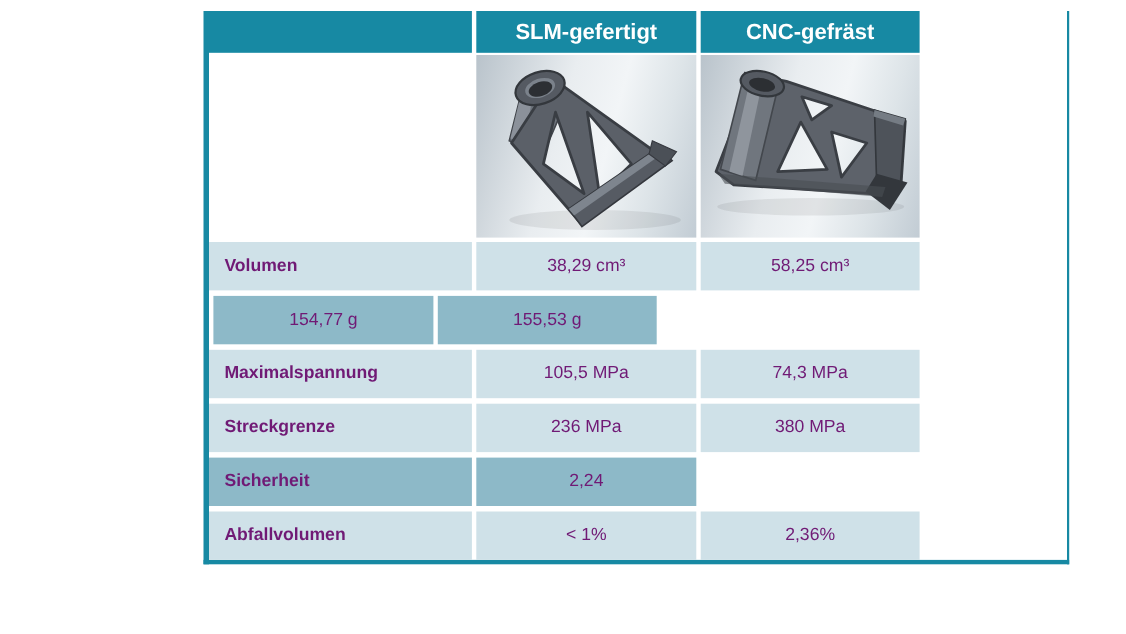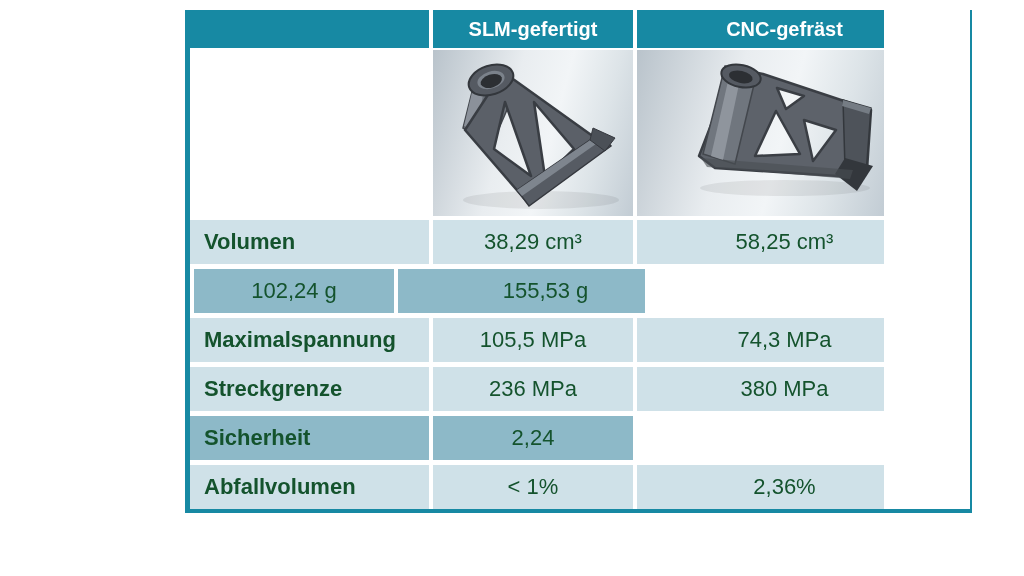--- a/index.html
+++ b/index.html
@@ -14,39 +14,39 @@
     position:absolute;left:185px;top:10px;width:787px;
     box-sizing:border-box;
     border-left:5px solid #1789a3;
     border-right:2px solid #1789a3;
     border-bottom:4px solid #1789a3;
     background:#ffffff;
   }
   .row{display:flex;}
   .c1{width:239px;flex:0 0 239px;}
   .c2{width:200px;flex:0 0 200px;margin-left:4px;}
-  .c3{width:199px;flex:0 0 199px;margin-left:4px;padding-left:48px;}
+  .c3{width:199px;flex:0 0 199px;margin-left:4px;}
 
   .header-row{height:38px;margin-bottom:2px;}
   .header-row .cell{
     background:#1789a3;color:#ffffff;
     display:flex;align-items:center;justify-content:center;
     font-size:20px;font-weight:700;letter-spacing:0px;
   }
 
   .image-row{height:166px;margin-bottom:4px;}
   .image-row .c1{background:#ffffff;}
   .img-cell{
     background:linear-gradient(105deg,#b9c3cb 0%,#e9edf0 38%,#f2f5f7 58%,#dde4e8 78%,#c2ccd4 100%);
     overflow:hidden;
   }
 
   .data-row{height:44px;margin-bottom:5px;}
   .data-row:last-child{margin-bottom:0;border-radius:22px;}
-  .data-row .cell{display:flex;align-items:center;font-size:22px;color:#14532d;}
+  .data-row .cell{display:flex;align-items:center;font-size:16px;color:#701a75;}
   .data-row .label-cell{padding-left:14px;font-weight:700;box-sizing:border-box;}
   .data-row .value-cell{justify-content:center;font-weight:400;}
   .row-light .cell{background:#cfe1e8;}
   .row-dark .cell{background:#8db9c8;}
 
   svg{display:block;}
 </style>
 </head>
 <body>
 
@@ -112,21 +112,21 @@
         </svg>
       </div>
     </div>
 
     <div class="row data-row row-light">
       <div class="cell c1 label-cell">Volumen</div>
       <div class="cell c2 value-cell">38,29 cm³</div>
       <div class="cell c3 value-cell">58,25 cm³</div>
     </div>
     <div class="row data-row row-dark">
-      <div class="cell c2 value-cell">102,24 g</div>
+      <div class="cell c2 value-cell">154,77 g</div>
       <div class="cell c3 value-cell">155,53 g</div>
     </div>
     <div class="row data-row row-light">
       <div class="cell c1 label-cell">Maximalspannung</div>
       <div class="cell c2 value-cell">105,5 MPa</div>
       <div class="cell c3 value-cell">74,3 MPa</div>
     </div>
     <div class="row data-row row-light">
       <div class="cell c1 label-cell">Streckgrenze</div>
       <div class="cell c2 value-cell">236 MPa</div>

